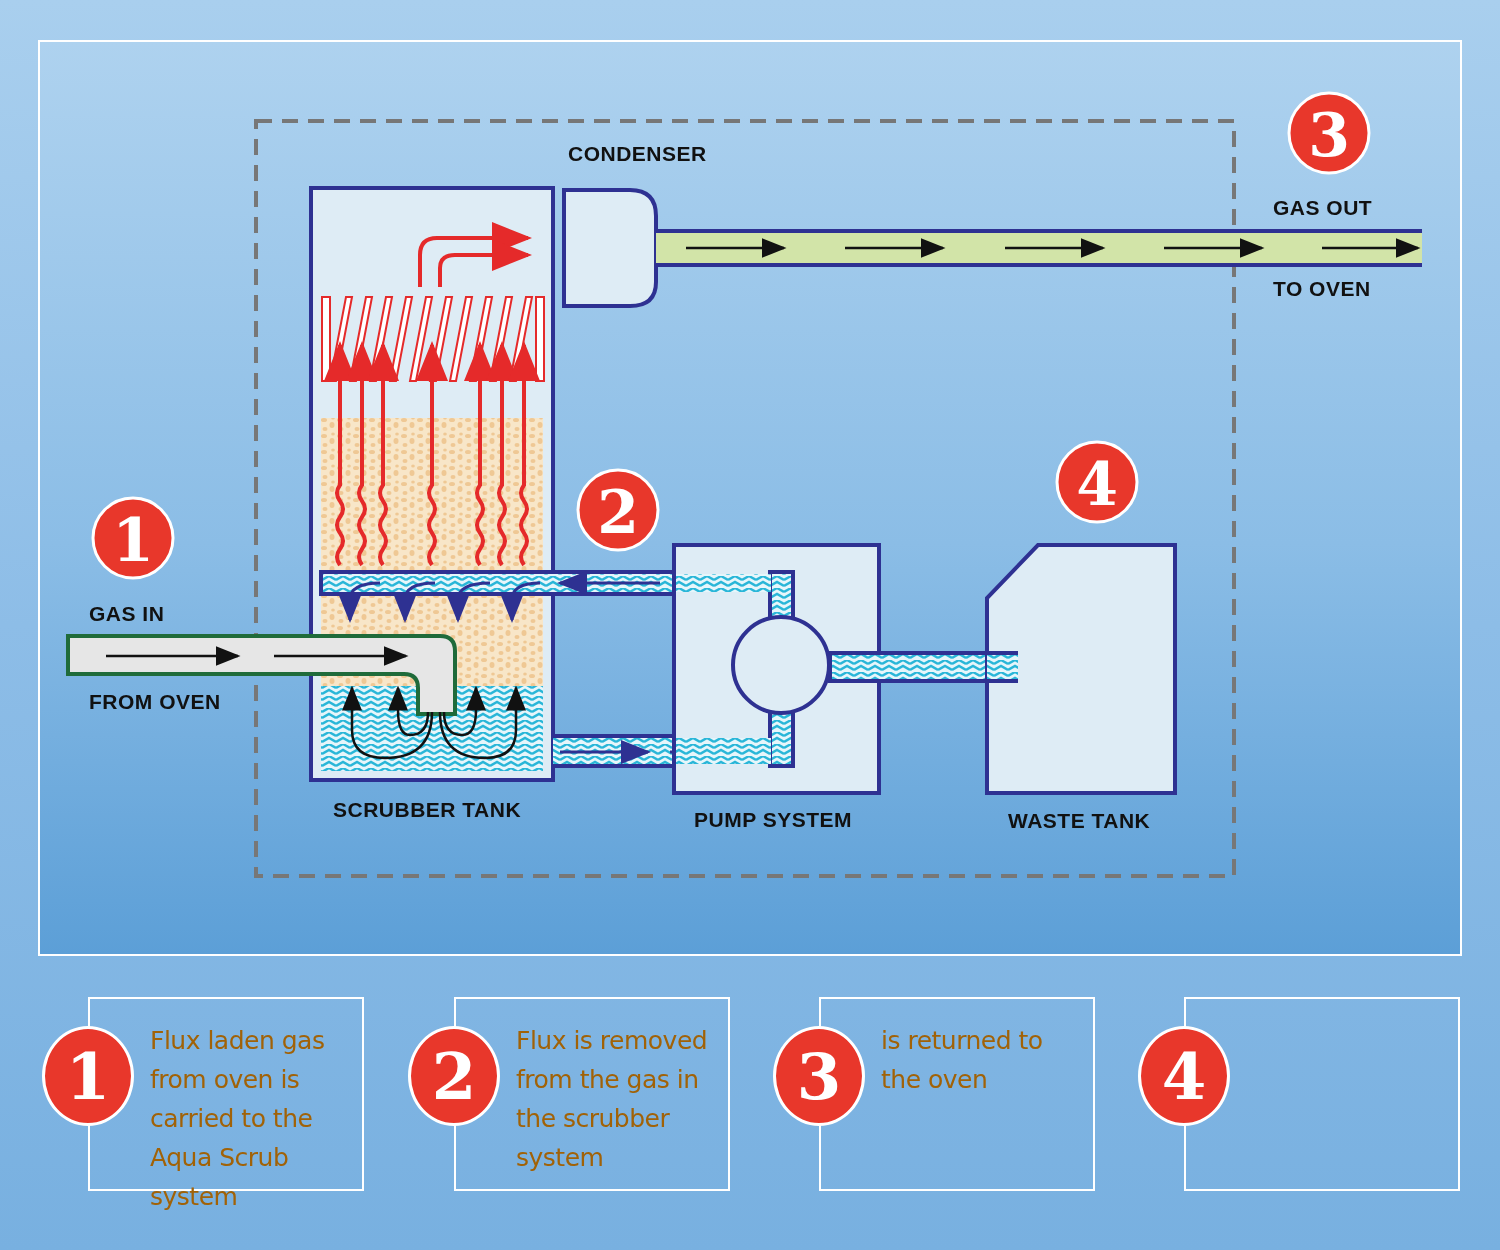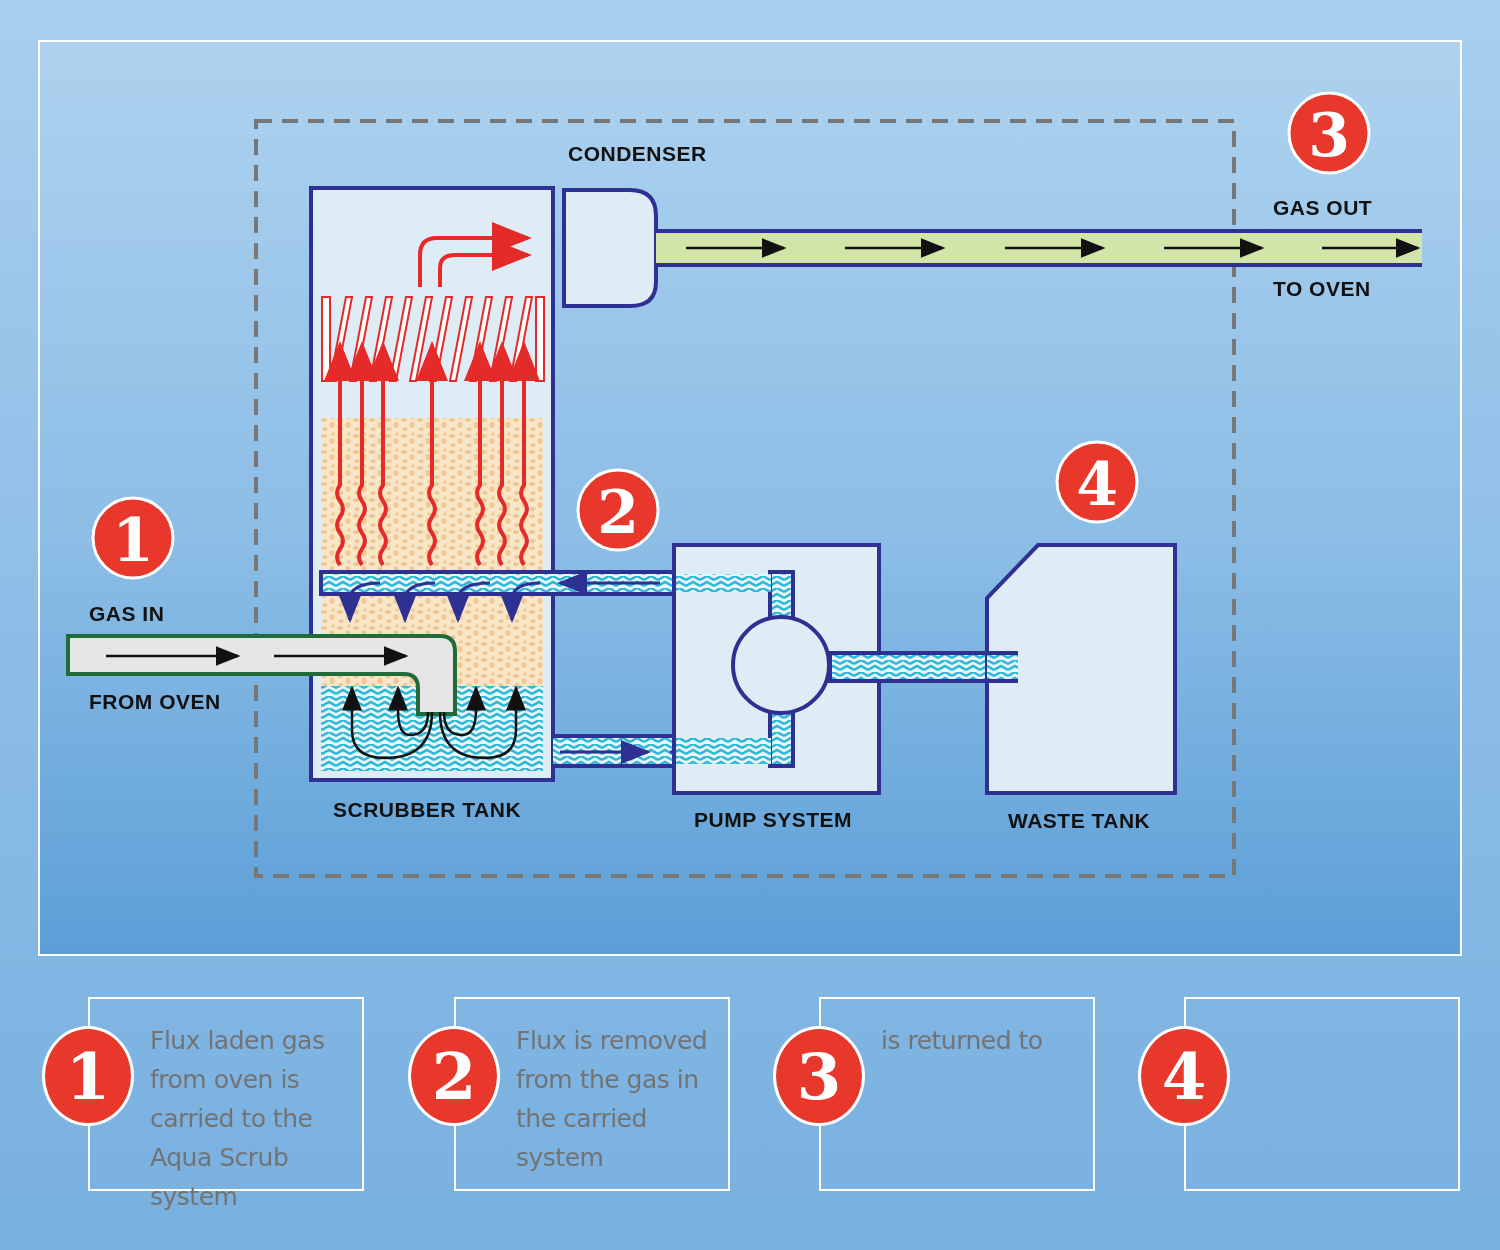--- a/index.html
+++ b/index.html
@@ -15,21 +15,21 @@
   }
   svg text { font-family: "Liberation Sans", sans-serif; font-weight:bold; }
   .lbl { font-size:21px; fill:#111; letter-spacing:0.5px; }
   .badge-num { font-family: "DejaVu Serif", serif; font-weight:bold; fill:#fff; }
   .card {
     position:absolute; top:997px; width:276px; height:194px;
     border:2px solid #ffffff; box-sizing:border-box;
   }
   .card-text {
     position:absolute; left:60px; top:22px; right:8px;
-    font-size:25px; line-height:39px; color:#737373;
+    font-size:25px; line-height:39px; color:#a16207;
     font-family: "DejaVu Sans", sans-serif; letter-spacing:-0.5px;
   }
   .card-badge {
     position:absolute; left:-48px; top:27px; width:92px; height:100px;
     border-radius:50%; background:#e8372b; border:3px solid #fff;
     box-sizing:border-box; display:flex; align-items:center; justify-content:center;
     font-family:"DejaVu Serif", serif; font-weight:bold; font-size:64px; color:#fff;
   }
 </style>
 </head>
@@ -190,25 +190,26 @@
     <div>from oven is</div>
     <div>carried to the</div>
     <div>Aqua Scrub system</div>
   </div>
 </div>
 <div class="card" style="left:454px;">
   <div class="card-badge">2</div>
   <div class="card-text">
     <div>Flux is removed</div>
     <div>from the gas in</div>
-    <div>the carried</div>
+    <div>the scrubber</div>
     <div>system</div>
   </div>
 </div>
 <div class="card" style="left:819px;">
   <div class="card-badge">3</div>
   <div class="card-text">
     <div>is returned to</div>
+    <div>the oven</div>
   </div>
 </div>
 <div class="card" style="left:1184px;">
   <div class="card-badge">4</div>
 </div>
 
 </body></html>

